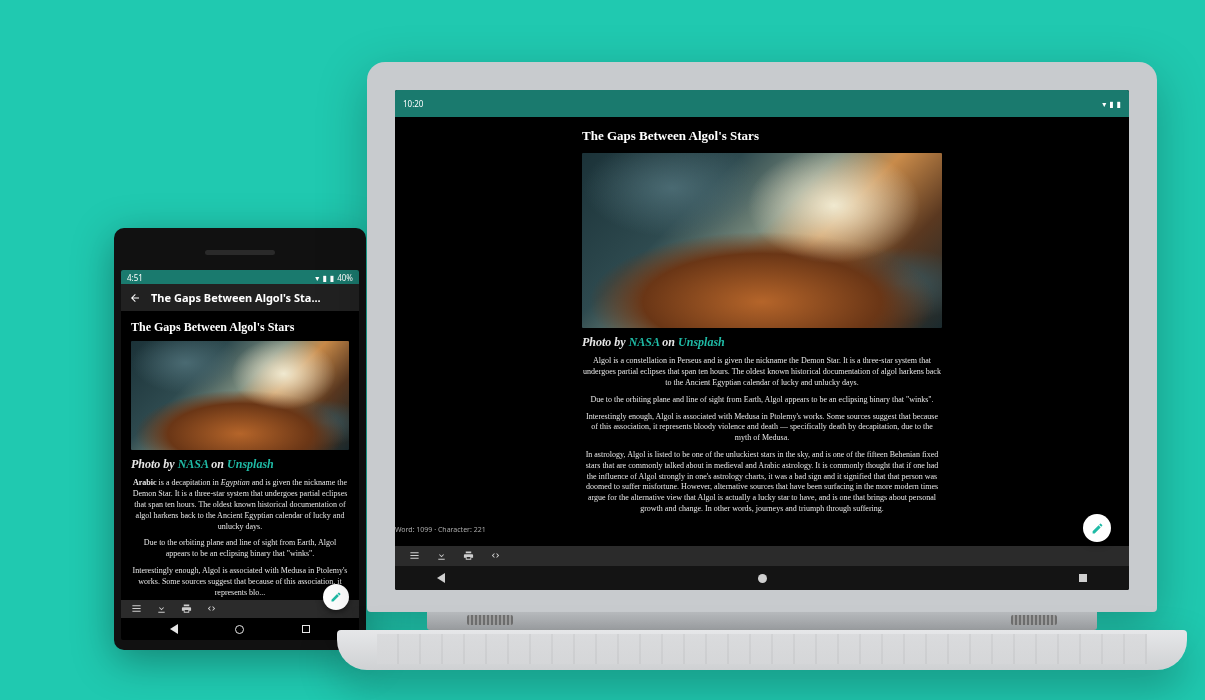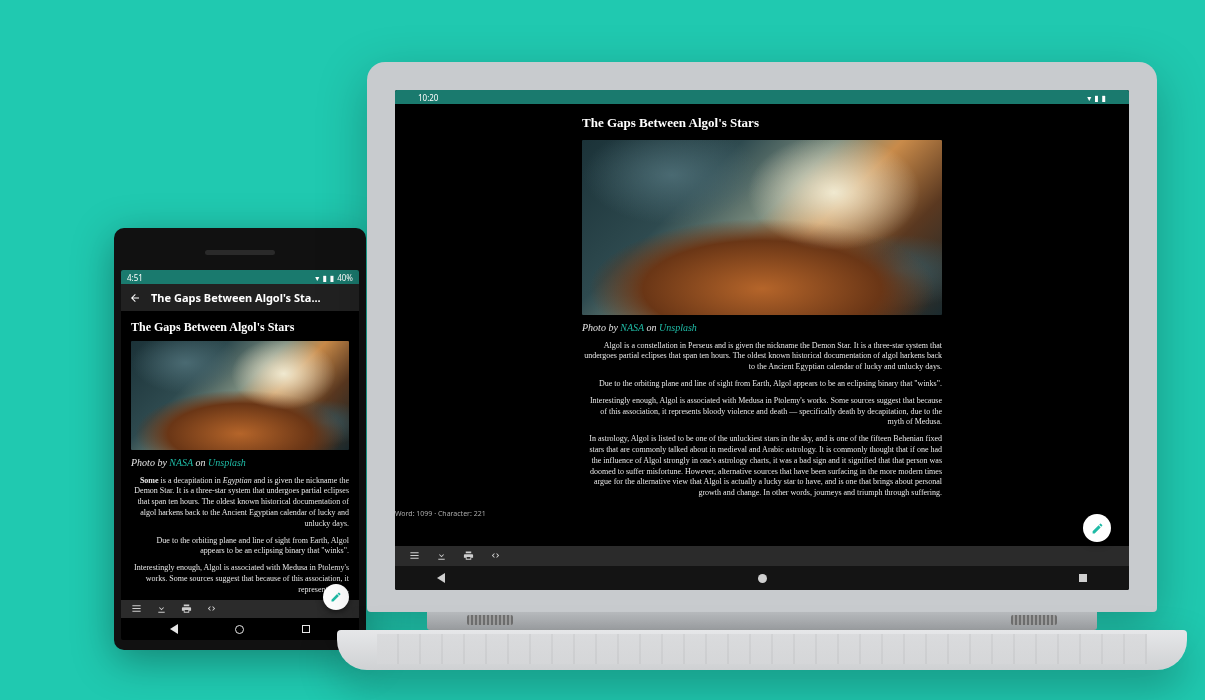--- a/index.html
+++ b/index.html
@@ -96,23 +96,23 @@
     aspect-ratio: 2.0;
     border-radius: 1px;
     margin-bottom: 6px;
     background:
       radial-gradient(ellipse 40% 55% at 70% 30%, #f0e9d0 0%, rgba(240,230,200,0) 60%),
       radial-gradient(ellipse 35% 40% at 25% 20%, #4a6a72 0%, rgba(74,106,114,0) 70%),
       radial-gradient(ellipse 60% 50% at 50% 85%, #b5652a 0%, #6a3616 55%, rgba(60,30,15,0) 80%),
       radial-gradient(ellipse 30% 30% at 88% 75%, #3a5a62 0%, rgba(40,55,60,0) 70%),
       linear-gradient(135deg, #1b3238 0%, #2e4a4f 30%, #7a8b7d 48%, #c98b4a 60%, #5a3820 78%, #1a2a2e 100%);
   }
-  .caption { font-style: italic; margin-bottom:6px; font-size:10px;}
+  .caption { font-style: italic; margin-bottom:6px; font-size:12px;font-weight:bold;}
   .link { color:#1fbba6; }
-  p.para { margin-bottom:6px; text-align:right; }
+  p.para { margin-bottom:6px; text-align:center; }
   .bottom-bar {
     background:#2b2b2b;
     height:18px;
     display:flex;
     align-items:center;
     gap:14px;
     padding:0 10px;
   }
   .bottom-bar svg { width:11px; height:11px; fill:#cfcfcf; }
   .fab {
@@ -156,21 +156,21 @@
     border-radius:2px;
     display:flex;
     flex-direction:column;
     overflow:hidden;
     position:relative;
   }
   .l-status{
     background:#1a7a6e;color:#fff;
     font-family:system-ui,sans-serif;font-size:8px;
     display:flex;justify-content:space-between;align-items:center;
-    padding:1px 23px;height:14px;
+    padding:1px 8px;height:27px;
   }
   .l-appbar{
     background:#212121;color:#fff;
     display:flex;align-items:center;gap:14px;
     padding:6px 12px;
     font-family:system-ui,sans-serif;font-weight:700;font-size:12px;
   }
   .l-content{
     flex:1;overflow:hidden;background:#000;color:#e6e6e6;
     display:flex;flex-direction:column;align-items:center;
@@ -242,21 +242,21 @@
         </svg>
       <span class="app-title">The Gaps Between Algol's Sta...</span>
     </div>
 
     <div class="content">
       <h1>The Gaps Between Algol's Stars</h1>
       <div class="nebula"></div>
       <div class="caption">
         <span>Photo by </span><span class="link">NASA</span><span> on </span><span class="link">Unsplash</span>
       </div>
-      <p class="para"><b>Some</b><span> is a decapitation in </span><i>Egyptian</i><span> and is given the nickname the Demon Star. It is a three-star system that undergoes partial eclipses that span ten hours. The oldest known historical documentation of algol harkens back to the Ancient Egyptian calendar of lucky and unlucky days.</span></p>
+      <p class="para"><b>Arabic</b><span> is a decapitation in </span><i>Egyptian</i><span> and is given the nickname the Demon Star. It is a three-star system that undergoes partial eclipses that span ten hours. The oldest known historical documentation of algol harkens back to the Ancient Egyptian calendar of lucky and unlucky days.</span></p>
       <p class="para">Due to the orbiting plane and line of sight from Earth, Algol appears to be an eclipsing binary that "winks".</p>
       <p class="para">Interestingly enough, Algol is associated with Medusa in Ptolemy's works. Some sources suggest that because of this association, it represents blo...</p>
     </div>
 
     <div class="bottom-bar">
       <span><svg viewBox="0 0 24 24">
             <path d="M3 5h18v2H3zM3 11h18v2H3zM3 17h18v2H3z"></path>
           </svg></span>
       <span><svg viewBox="0 0 24 24">
             <path d="M12 3v10l4-4 1.4 1.4L12 16 6.6 10.4 8 9l4 4V3zM5 19h14v2H5z"></path>

